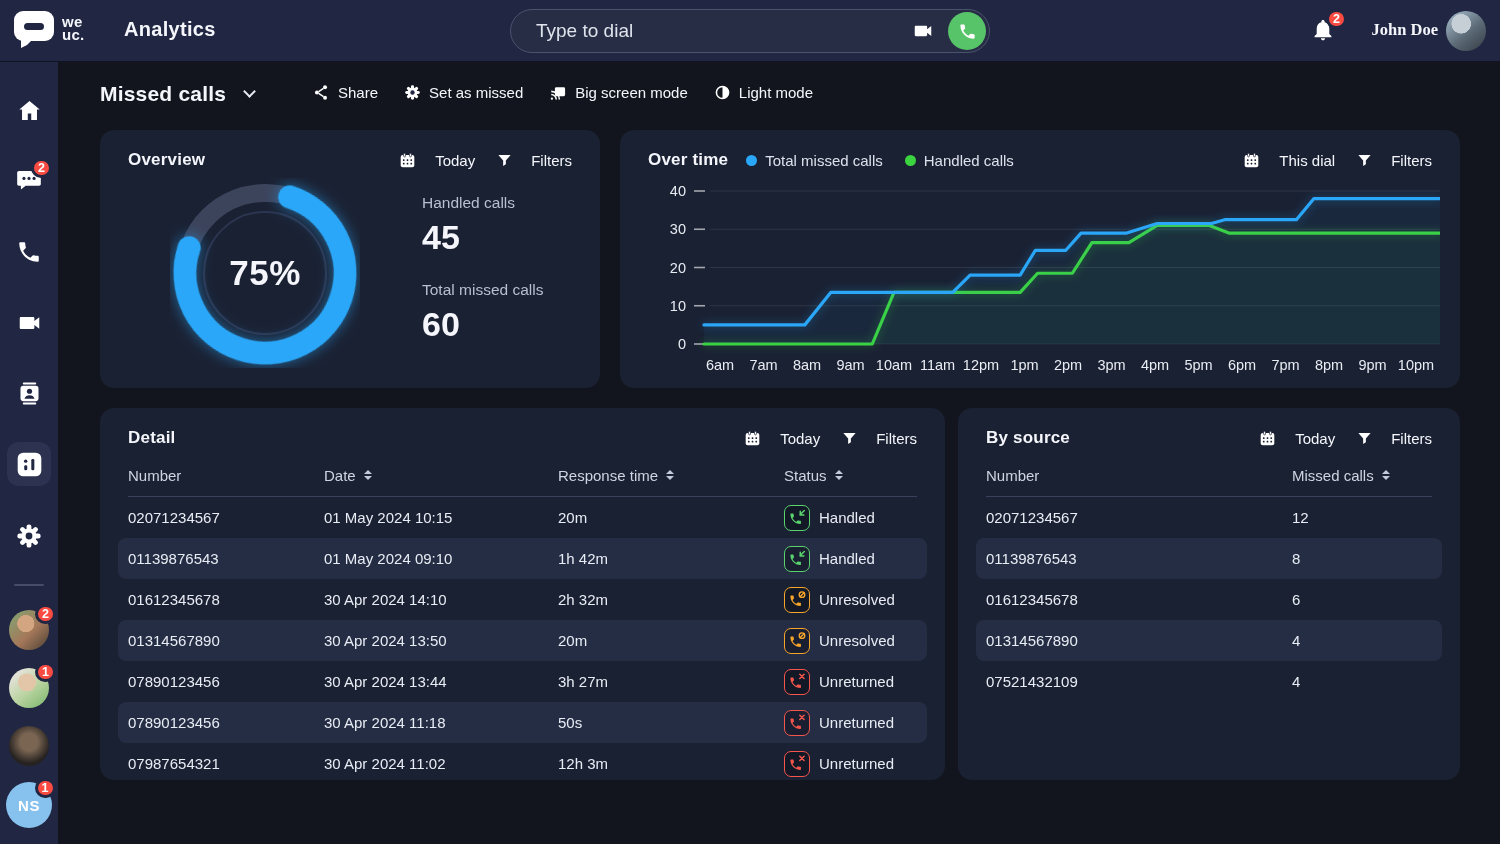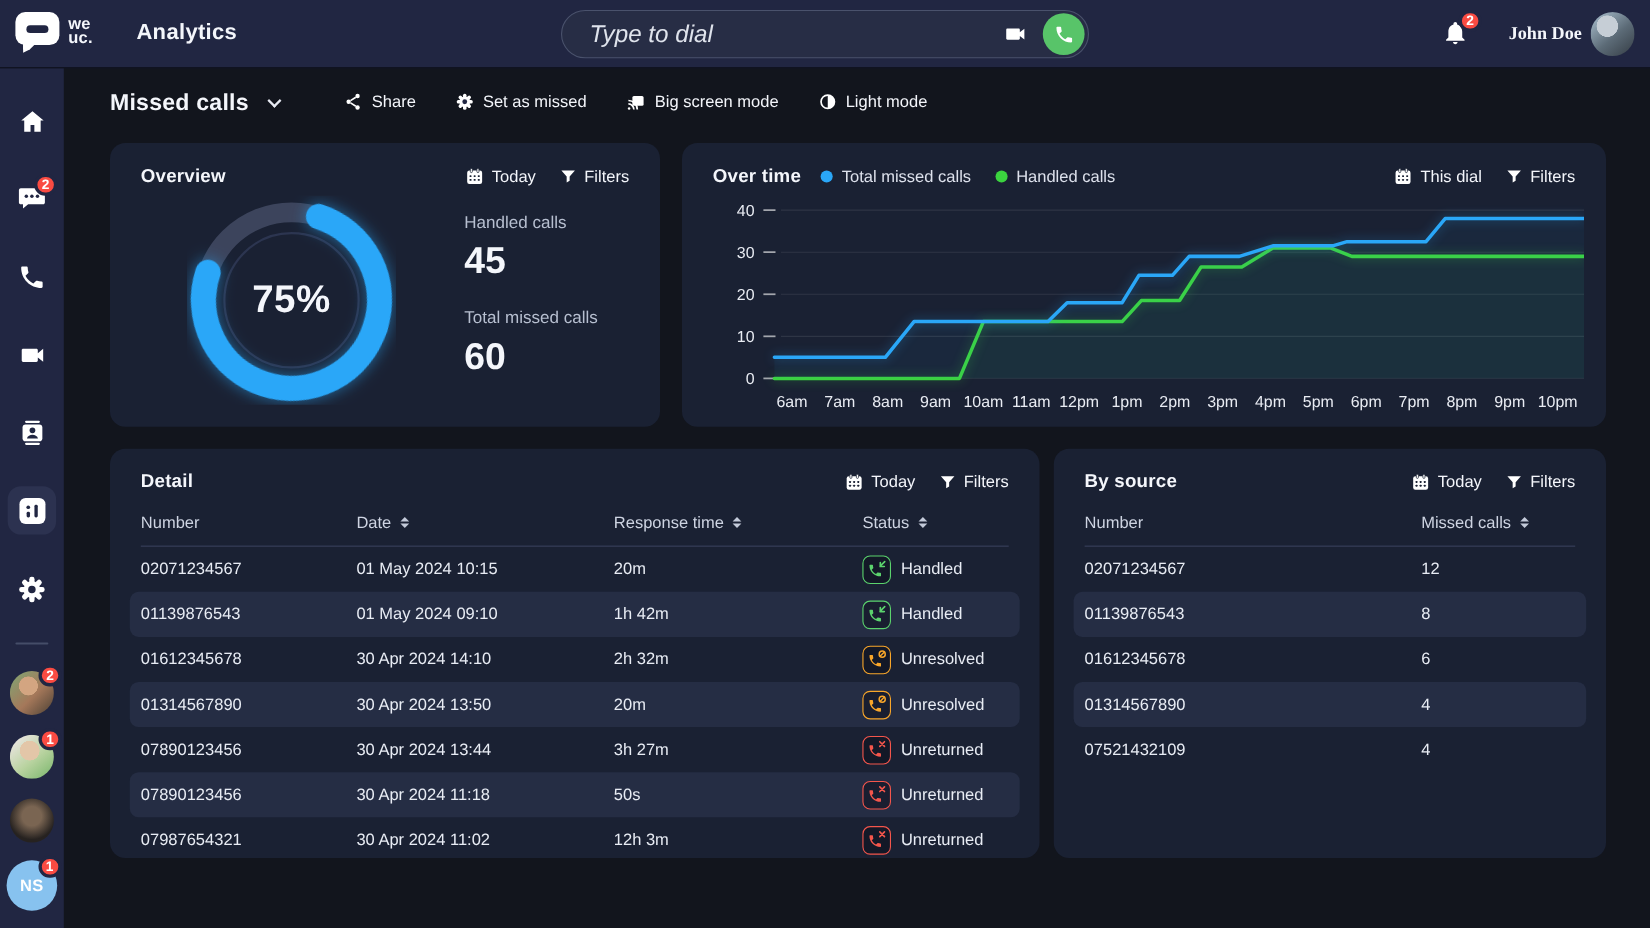--- a/index.html
+++ b/index.html
@@ -19,21 +19,21 @@
   .brand{position:absolute; left:14px; top:11px; display:flex; align-items:flex-end; gap:8px;}
   .bubble{position:relative; width:40px; height:30px; background:#fff; border-radius:9px;}
   .bubble:after{content:""; position:absolute; left:7px; bottom:-7px; border:6px solid transparent;
                 border-top-color:#fff; border-left-color:#fff; border-bottom-width:3px;}
   .bubble i{position:absolute; left:10px; top:12px; width:20px; height:7px; background:var(--bar); border-radius:4px;}
   .wordmark{font-weight:bold; font-size:15px; line-height:13px; letter-spacing:.3px;}
   .app-title{position:absolute; left:124px; top:18px; font-size:20px; font-weight:bold; letter-spacing:.3px;}
   .dial{position:absolute; left:510px; top:9px; width:480px; height:44px; background:#272d45;
         border:1.5px solid #4a526c; border-radius:22px; display:flex; align-items:center;}
   .dial input{flex:1; background:transparent; border:none; outline:none; color:var(--txt);
-        font-size:22px; font-family:"Liberation Sans", sans-serif; padding:0 0 0 25px;font-style:italic;}
+        font-size:19px; font-family:"Liberation Sans", sans-serif; padding:0 0 0 25px;}
   .dial input::placeholder{color:#dfe3ec; opacity:1;}
   .dial .vid{margin-right:14px; cursor:pointer;}
   .call-btn{width:38px; height:38px; margin-right:3px; border-radius:50%; background:#58c469; border:none;
         display:flex; align-items:center; justify-content:center; cursor:pointer;}
   .notif{position:absolute; right:163px; top:17px; width:26px; height:28px;}
   .user-name{position:absolute; right:62px; top:20px; font-size:16.5px; font-weight:bold;font-family:Liberation Serif, serif;}
   .avatar-top{position:absolute; right:14px; top:11px; width:40px; height:40px; border-radius:50%;
         background:radial-gradient(circle at 38% 32%, #c6ced6 0 26%, transparent 27%),
                    linear-gradient(140deg,#9fb3c2 10%,#5c6b77 55%,#343c44);}
   .badge{position:absolute; background:var(--badge); color:#fff; border-radius:10px; min-width:20px;
@@ -55,33 +55,33 @@
   .av-ns{left:6px; width:46px; height:46px; background:#87c2ef; color:#fff; font-size:15px; font-weight:bold;
          display:flex; align-items:center; justify-content:center; letter-spacing:.5px;}
 
   
   .main{position:absolute; left:58px; top:62px; width:1442px; height:782px;}
   .page-head{position:absolute; left:42px; top:20px; display:flex; align-items:center; gap:14px;}
   .page-title{font-size:21px; font-weight:bold; letter-spacing:.2px;}
   .chev-btn{width:22px; height:22px; background:none; border:none; cursor:pointer; position:relative;}
   .chev-btn i{position:absolute; left:5px; top:4px; width:9px; height:9px; border-right:2.5px solid #e7eaf2;
          border-bottom:2.5px solid #e7eaf2; transform:rotate(45deg);}
-  .actions{position:absolute; left:255px; top:22px; display:flex; align-items:center; gap:36px;}
+  .actions{position:absolute; left:255px; top:22px; display:flex; align-items:center; gap:26px;}
   .act{display:flex; align-items:center; gap:8px; background:none; border:none; color:var(--txt);
        font-size:15px; font-family:"Liberation Sans", sans-serif; cursor:pointer;}
 
   .card{position:absolute; background:var(--card); border-radius:14px; padding:20px 28px;}
   .c-overview{left:42px; top:68px; width:500px; height:258px;}
   .c-overtime{left:562px; top:68px; width:840px; height:258px;}
   .c-detail{left:42px; top:346px; width:845px; height:372px;}
   .c-bysource{left:900px; top:346px; width:502px; height:372px;}
   .card-head{display:flex; align-items:center;}
   .card-title{font-size:17px; font-weight:bold; letter-spacing:.2px;}
   .controls{margin-left:auto; display:flex; align-items:center; gap:22px;}
-  .ctl{display:flex; align-items:center; gap:7px; background:none; border:none; color:var(--txt);
+  .ctl{display:flex; align-items:center; gap:19px; background:none; border:none; color:var(--txt);
        font-size:15px; font-family:"Liberation Sans", sans-serif; cursor:pointer;}
 
   
   .ov-body{display:flex; margin-top:2px;}
   .donut-wrap{position:relative; width:190px; height:190px; margin-left:42px; margin-top:6px;}
   .donut-pct{position:absolute; inset:0; display:flex; align-items:center; justify-content:center;
        font-size:35px; font-weight:bold; letter-spacing:.5px;}
   .stats{margin-left:62px; margin-top:22px;}
   .stat-label{font-size:15.5px; color:#b7bfd0;}
   .stat-value{font-size:34px; font-weight:bold; margin:6px 0 24px;}

